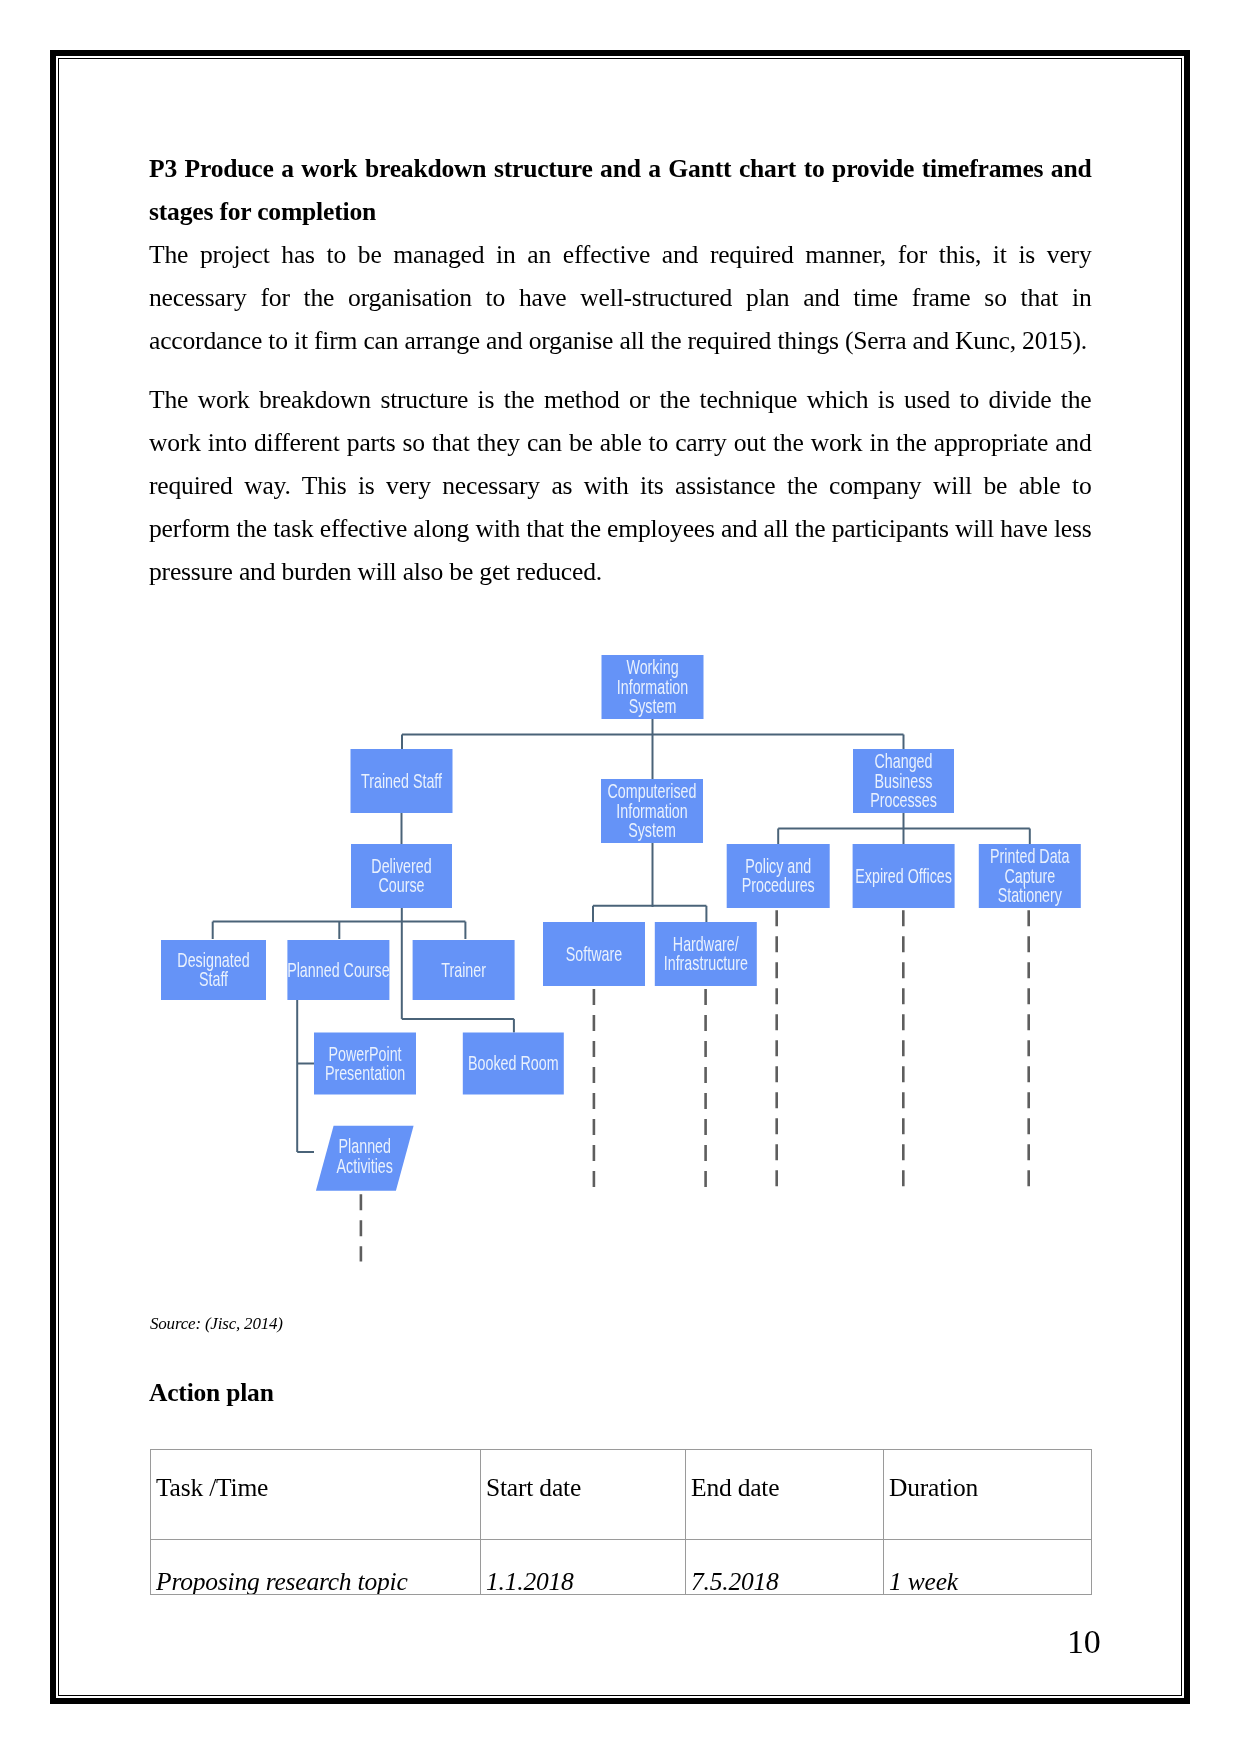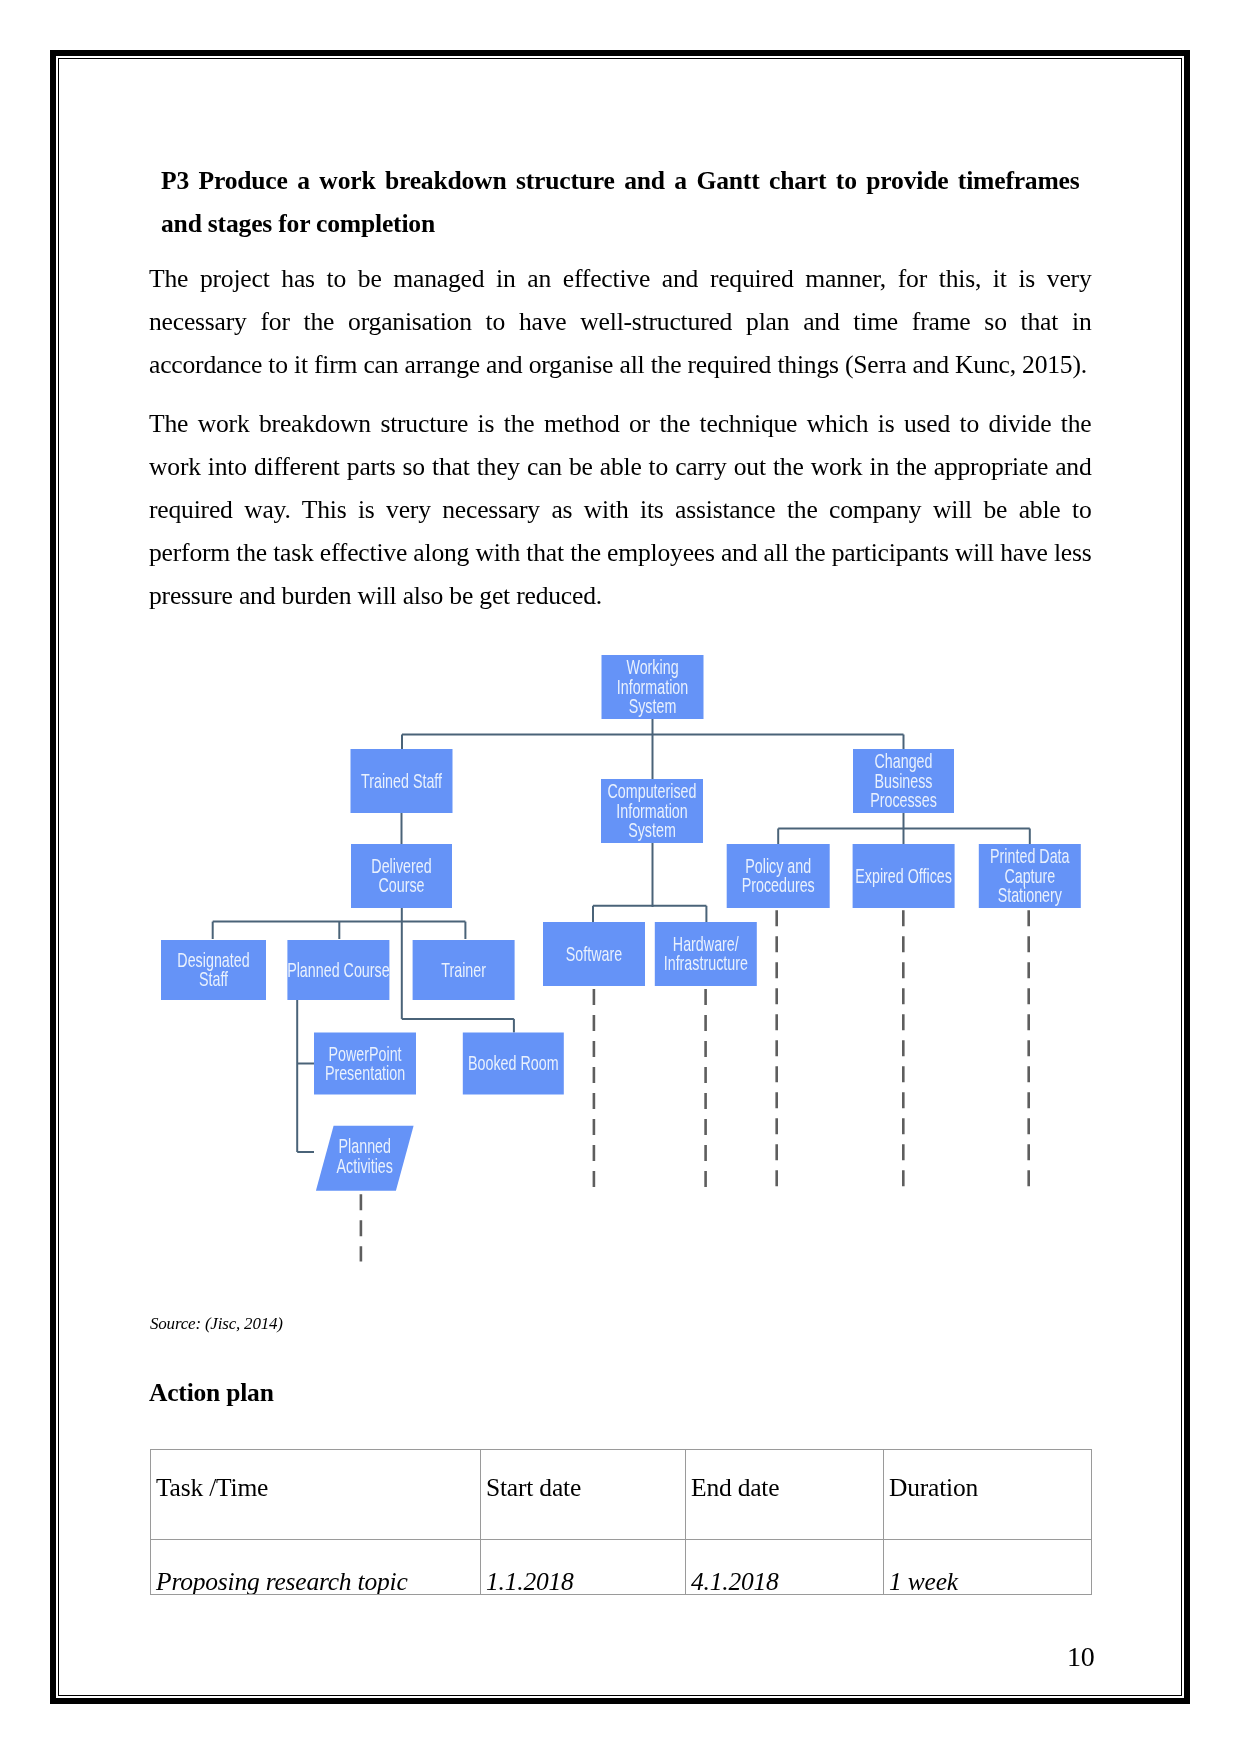--- a/index.html
+++ b/index.html
@@ -13,22 +13,22 @@
   .wbs svg{display:block;}
   .node-label{font-family:"Liberation Sans",sans-serif;font-size:20px;fill:#e9f1fd;text-anchor:middle;}
   .source-caption{position:absolute;left:150px;top:1302px;font-size:17px;font-style:italic;letter-spacing:-0.2px;line-height:43px;}
   .section-heading{position:absolute;left:149px;top:1371px;font-size:25.5px;font-weight:bold;letter-spacing:-0.2px;line-height:43px;text-align:right;}
   .table-clip{position:absolute;left:150px;top:1449px;width:942px;height:146px;overflow:hidden;}
   .action-table{width:941px;border-collapse:collapse;table-layout:fixed;}
   .action-table th{height:90px;padding-top:24px;}
   .action-table td{height:90px;padding-top:28px;font-style:italic;}
   .table-bottom-rule{position:absolute;left:150px;top:1594px;width:941px;height:1px;background:#9a9a9a;}
   .action-table td,.action-table th{border:1px solid #9a9a9a;font-size:25.5px;font-weight:normal;text-align:left;vertical-align:top;padding-left:5px;padding-right:0;padding-bottom:0;letter-spacing:-0.2px;line-height:28px;box-sizing:border-box;}
-  .page-number{position:absolute;left:1067px;top:1623px;font-size:28px;letter-spacing:-0.2px;margin-top:18px;}
-  h1.doc-h{font-size:25.6px;font-weight:bold;margin:12px;line-height:43.0px;text-align:justify;letter-spacing:-0.2px;}
+  .page-number{position:absolute;left:1067px;top:1623px;font-size:34px;letter-spacing:-0.2px;}
+  h1.doc-h{font-size:25.6px;font-weight:bold;margin:0;line-height:43.0px;text-align:justify;letter-spacing:-0.2px;}
   p.para{font-size:25.6px;margin:0;line-height:43.0px;text-align:justify;text-justify:inter-word;letter-spacing:-0.2px;}
 </style>
 </head>
 <body>
 
 <div class="page">
   <div class="page-border-outer"></div>
   <div class="page-border-inner"></div>
   <div class="content">
     <h1 class="doc-h">P3 Produce a work breakdown structure and a Gantt chart to provide timeframes and stages for completion</h1>
@@ -121,21 +121,21 @@
             <th style="width: 330px;">Task /Time</th>
             <th style="width: 205px;">Start date</th>
             <th style="width: 198px;">End date</th>
             <th style="width: 208px;">Duration</th>
           </tr>
       </thead>
       <tbody id="tbody">
           <tr>
             <td>Proposing research topic</td>
             <td>1.1.2018</td>
-            <td>4.1.2018</td>
+            <td>7.5.2018</td>
             <td>1 week</td>
           </tr>
         </tbody>
     </table>
   </div>
   <div class="table-bottom-rule"></div>
 
   <div class="page-number">10</div>
 </div>
 

